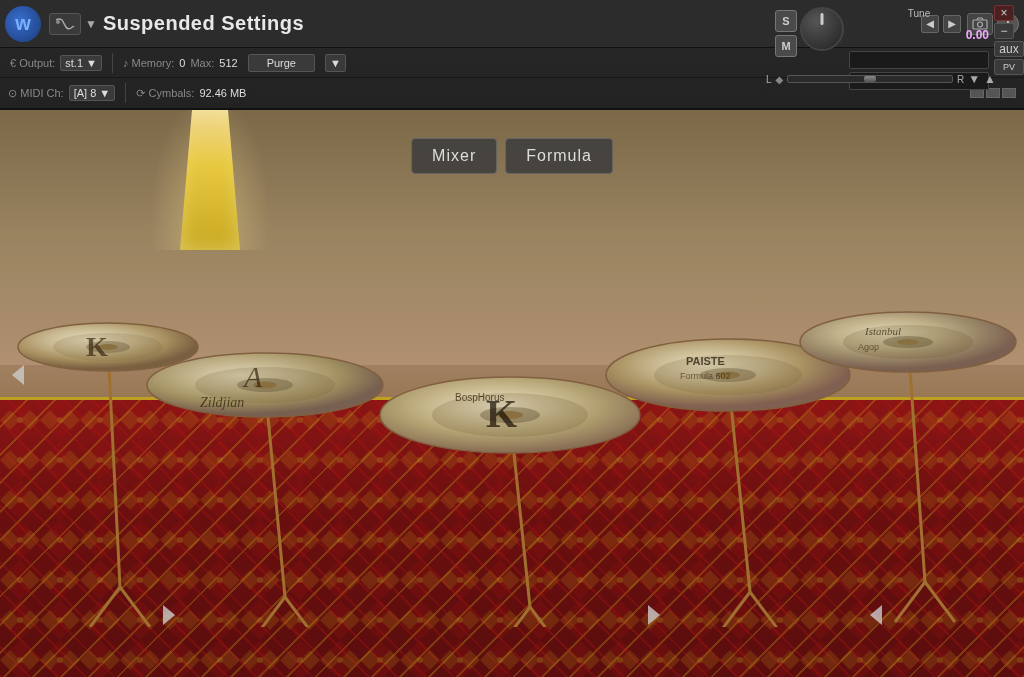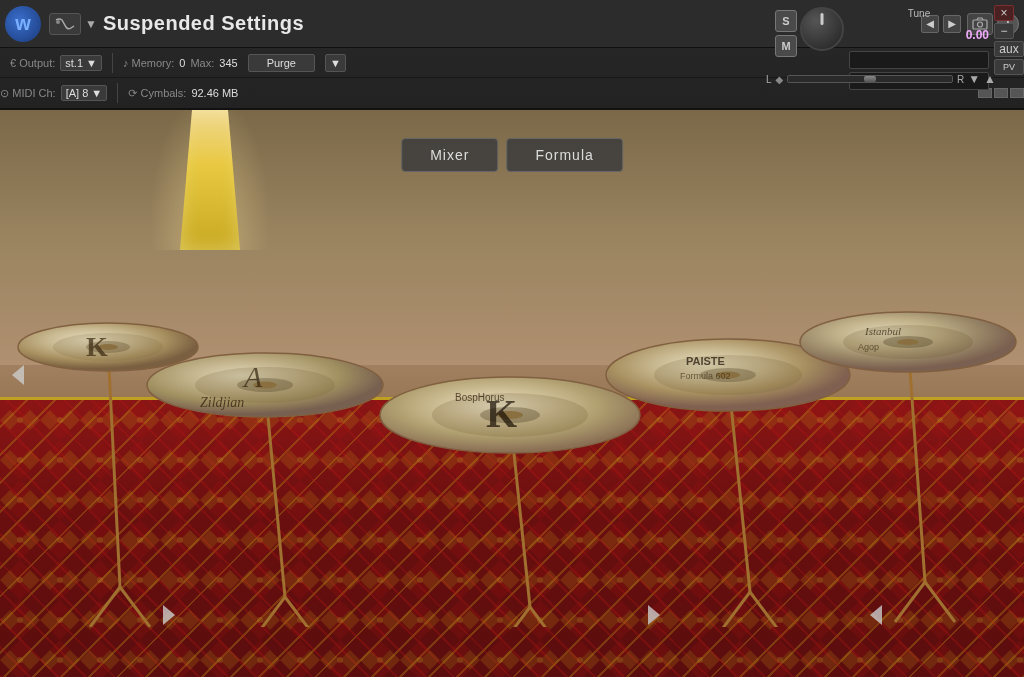--- a/index.html
+++ b/index.html
@@ -301,22 +301,22 @@
       left: 50%;
       transform: translateX(-50%);
       display: flex;
       gap: 8px;
     }
 
     .action-btn {
       background: rgba(60,60,60,0.85);
       border: 1px solid #666;
       color: #ddd;
-      font-size: 14px;
-      padding: 8px 28px;
+      font-size: 16px;
+      padding: 8px 20px;
       border-radius: 4px;
       cursor: pointer;
       letter-spacing: 1px;
     }
 
     .second-row {
       display: flex;
       align-items: center;
       padding: 0 10px;
       height: 30px;
@@ -395,27 +395,27 @@
           <span class="param-label">€ Output:</span>
           <div class="param-dropdown">
             <span>st.1</span> ▼
           </div>
         </div>
         <div style="width:1px;height:20px;background:#444;"></div>
         <div class="param-group">
           <span class="param-label">♪ Memory:</span>
           <span class="param-value">0</span>
           <span class="param-label">Max:</span>
-          <span class="param-value">345</span>
+          <span class="param-value">512</span>
         </div>
         <div style="background:#3a3a3a;border:1px solid #555;color:#ddd;font-size:11px;padding:2px 18px;border-radius:2px;cursor:pointer;">Purge</div>
         <div class="param-dropdown" style="padding:2px 4px;">▼</div>
       </div>
 
-      <div class="second-row" style="padding:0 0;height:30px;display:flex;align-items:center;gap:10px;">
+      <div class="second-row" style="padding:0 8px;height:30px;display:flex;align-items:center;gap:10px;">
         <div class="param-group">
           <span class="param-label">⊙ MIDI Ch:</span>
           <div class="param-dropdown">
             <span>[A]  8</span> ▼
           </div>
         </div>
         <div style="width:1px;height:20px;background:#444;"></div>
         <div class="param-group">
           <span class="param-label">⟳ Cymbals:</span>
           <span class="param-value">92.46 MB</span>

